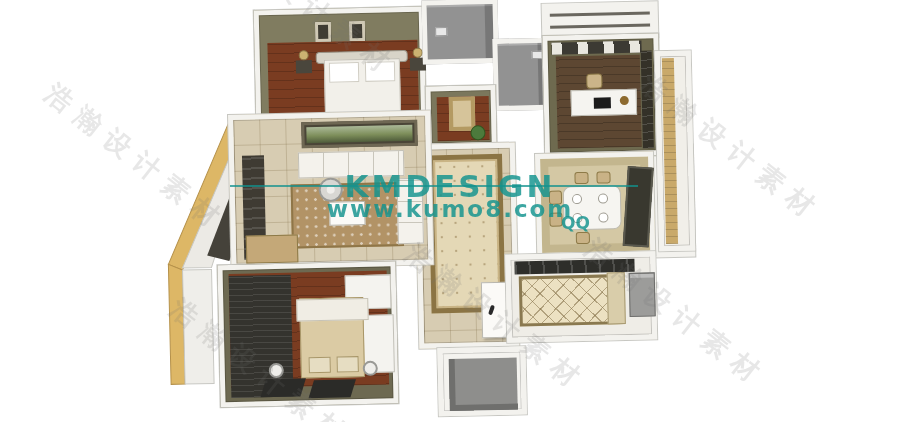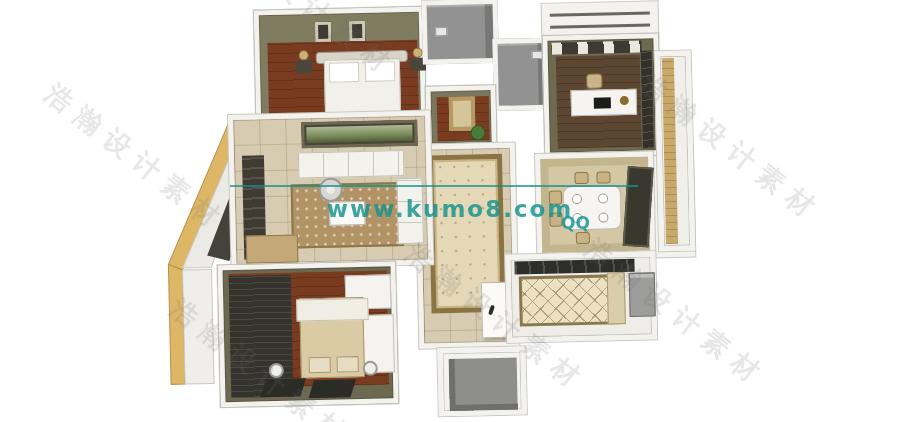--- a/index.html
+++ b/index.html
@@ -158,16 +158,17 @@
   </div>
 
   <span class="wm-faint" style="left:25px;top:140px;">浩瀚设计素材</span>
   <span class="wm-faint" style="left:150px;top:355px;">浩瀚设计素材</span>
   <span class="wm-faint" style="left:385px;top:300px;">浩瀚设计素材</span>
   <span class="wm-faint" style="left:565px;top:295px;">浩瀚设计素材</span>
   <span class="wm-faint" style="left:620px;top:130px;">浩瀚设计素材</span>
   <span class="wm-faint" style="left:195px;top:-15px;">浩瀚设计素材</span>
 
   <div class="rule" style="left:230px;top:185px;width:408px;"></div>
+  <span class="wm-teal" style="left:50%;top:168px;transform:translateX(-50%);font-size:31px;font-weight:800;letter-spacing:3px;">KMDESIGN</span>
   <span class="wm-teal" style="left:50%;top:196px;transform:translateX(-50%);font-size:23px;font-weight:700;letter-spacing:2px;text-align:center;">www.kumo8.com</span>
   <span class="wm-teal" style="left:561px;top:213px;font-size:17px;font-weight:700;">QQ</span>
 
 </div>
 
 </body></html>

